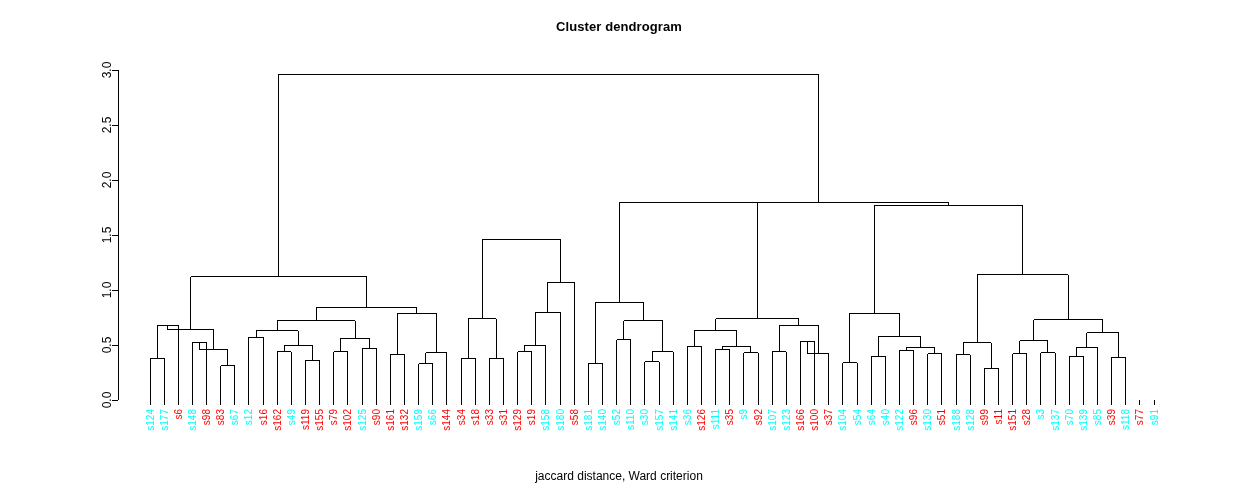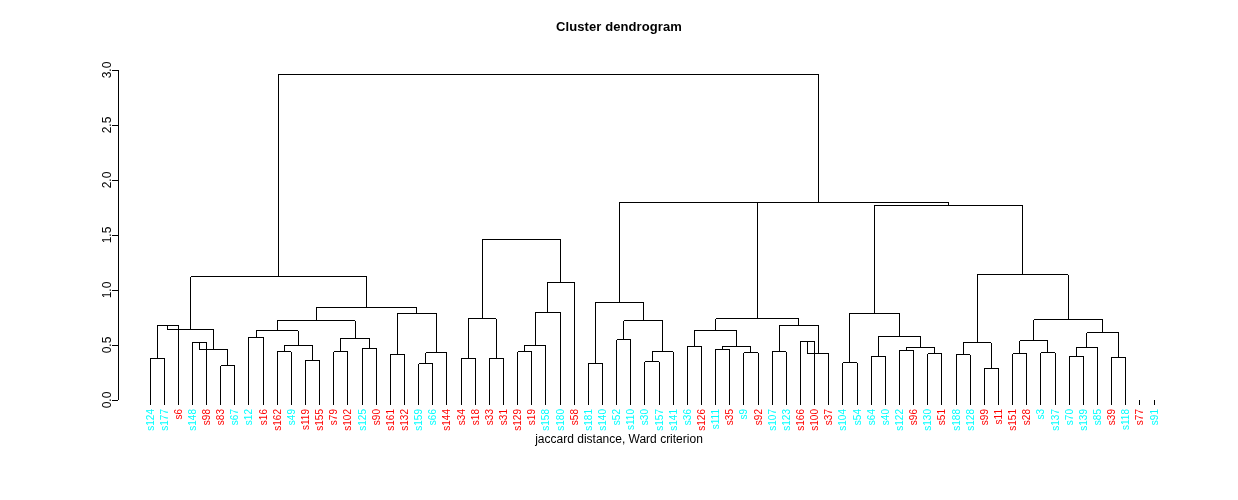--- a/index.html
+++ b/index.html
@@ -28,21 +28,21 @@
     width: 1238px;
     text-align: center;
     font-size: 13px;
     font-weight: bold;
     color: #000000;
     letter-spacing: 0.1px;
   }
   #x-axis-label {
     position: absolute;
     left: 0;
-    top: 432px;
+    top: 469px;
     width: 1238px;
     text-align: center;
     font-size: 12px;
     color: #000000;
   }
   svg { display: block; }
   .axis-tick-label {
     font-family: "Liberation Sans", sans-serif;
     font-size: 12px;
     fill: #000000;

